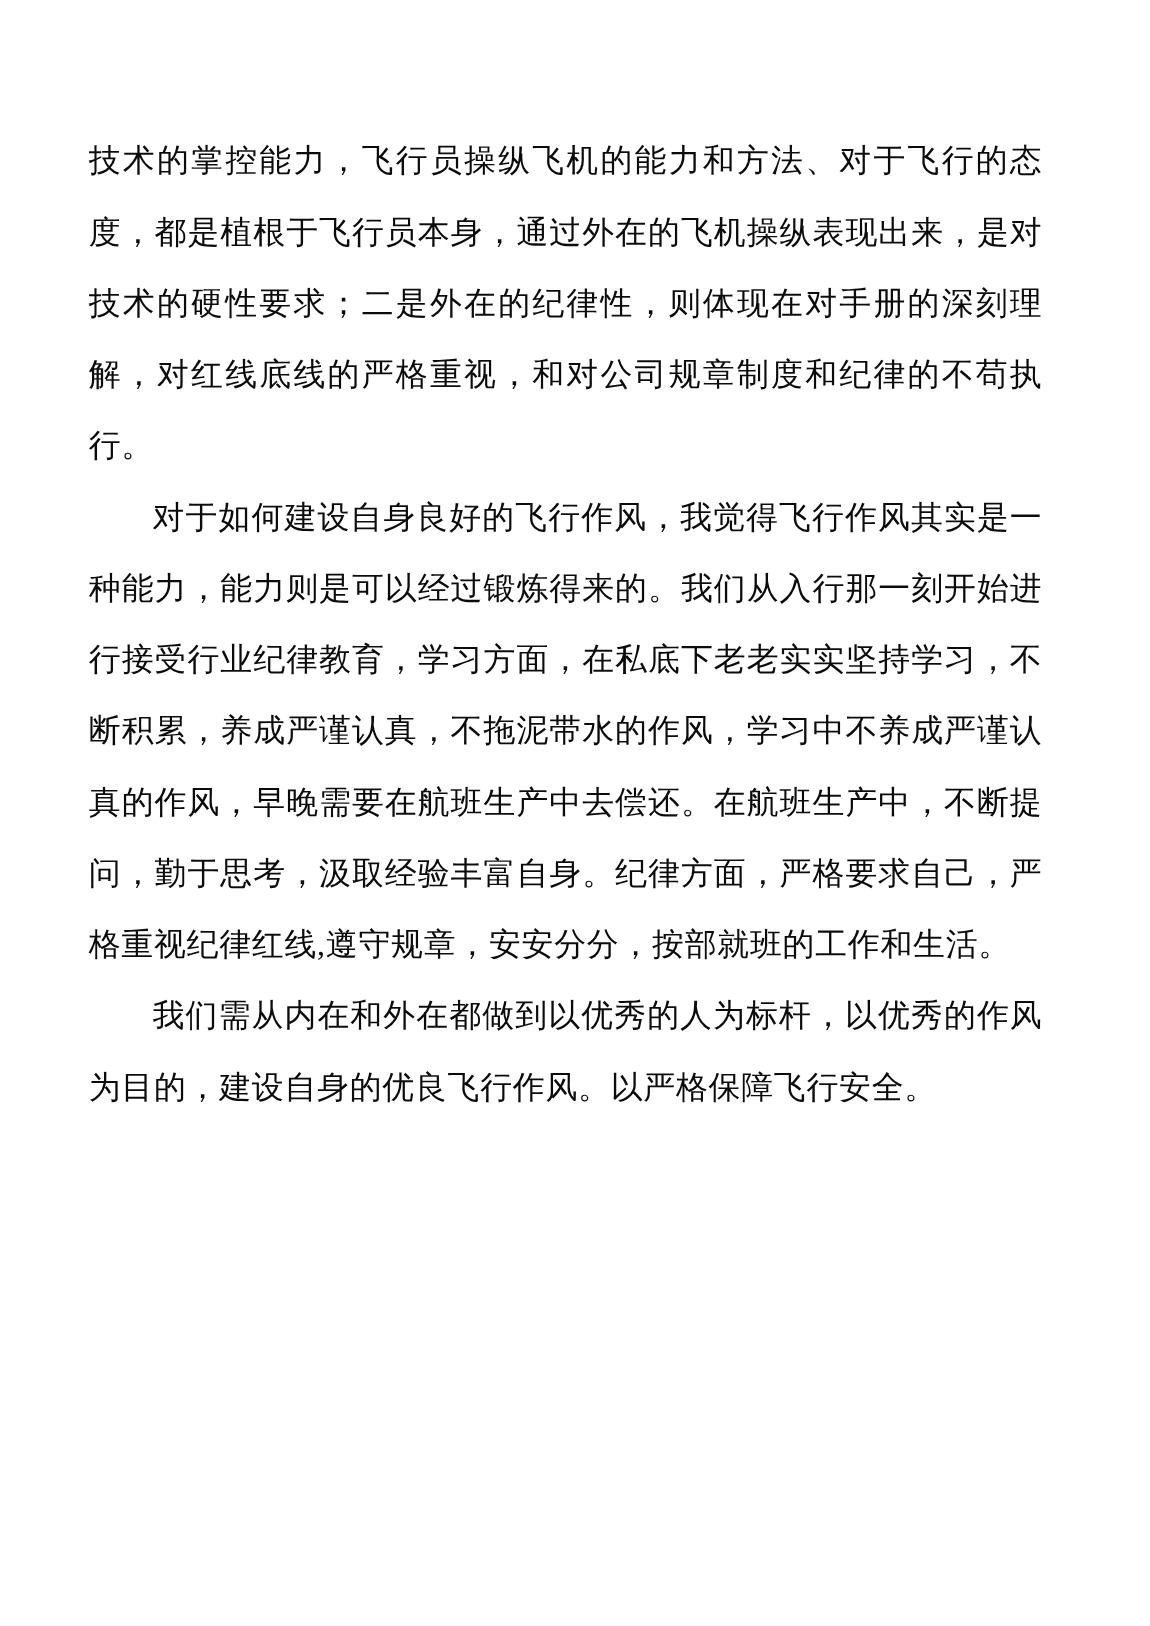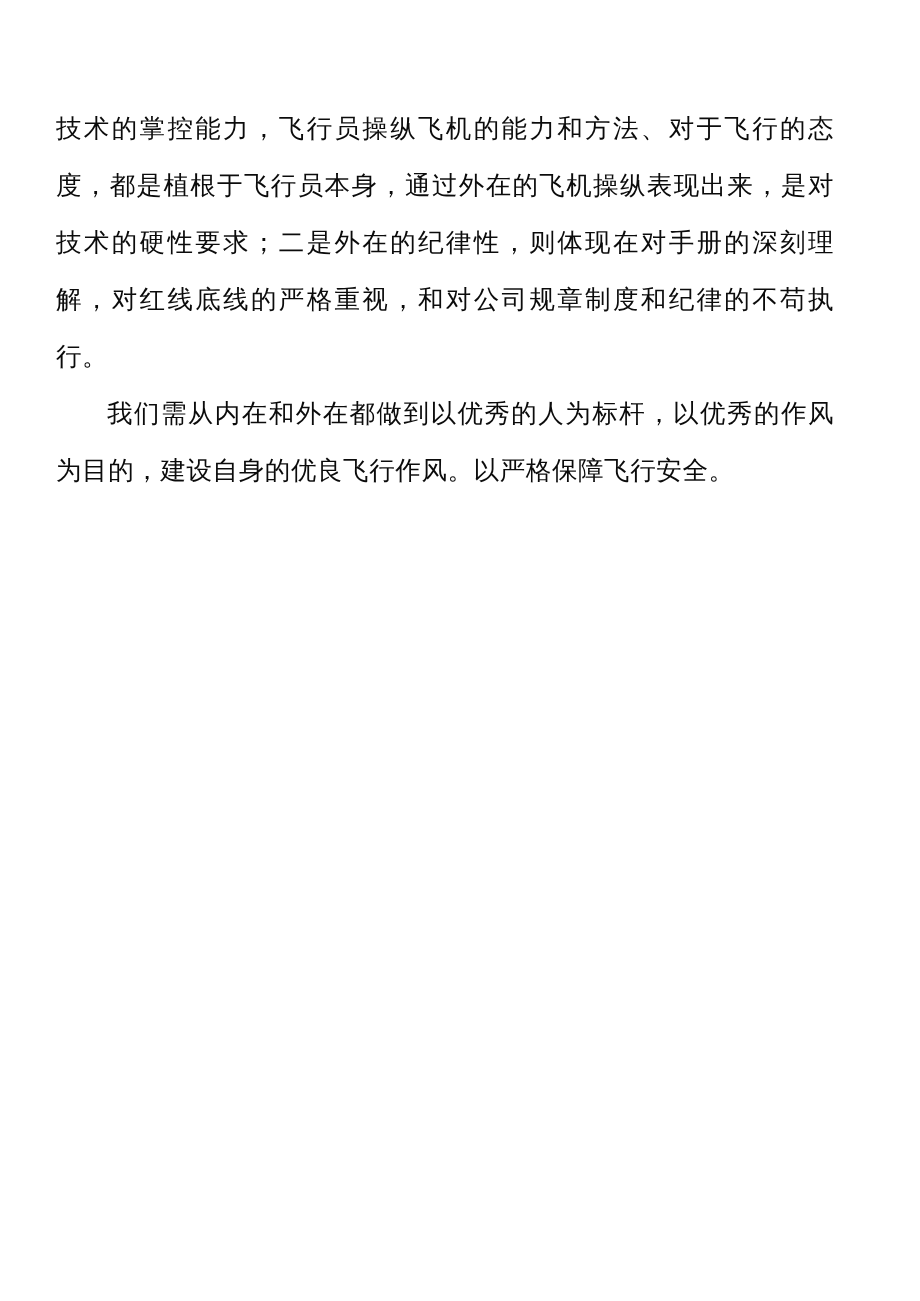--- a/index.html
+++ b/index.html
@@ -12,21 +12,21 @@
     height: 1301px;
     font-family: "Liberation Serif", "DejaVu Serif", serif;
     color: #000000;
     overflow: hidden;
   }
   .page {
     position: relative;
     width: 920px;
     height: 1301px;
     box-sizing: border-box;
-    padding: 100px 86px 60px 56px;
+    padding: 100px 86px 60px 71px;
     background: #ffffff;
   }
   .doc-body {
     font-size: 25.5px;
     line-height: 57px;
     text-align: justify;
     text-justify: inter-ideograph;
     letter-spacing: 0.6px;
     color: #0b0b0b;
   }
@@ -42,15 +42,16 @@
   .para + .para {
     margin-top: 0;
   }
 </style>
 </head>
 <body>
 
 <div class="page">
   <div class="doc-body">
     <p class="para no-indent">技术的掌控能力，飞行员操纵飞机的能力和方法、对于飞行的态度，都是植根于飞行员本身，通过外在的飞机操纵表现出来，是对技术的硬性要求；二是外在的纪律性，则体现在对手册的深刻理解，对红线底线的严格重视，和对公司规章制度和纪律的不苟执行。</p>
+    <p class="para">对于如何建设自身良好的飞行作风，我觉得飞行作风其实是一种能力，能力则是可以经过锻炼得来的。我们从入行那一刻开始进行接受行业纪律教育，学习方面，在私底下老老实实坚持学习，不断积累，养成严谨认真，不拖泥带水的作风，学习中不养成严谨认真的作风，早晚需要在航班生产中去偿还。在航班生产中，不断提问，勤于思考，汲取经验丰富自身。纪律方面，严格要求自己，严格重视纪律红线,遵守规章，安安分分，按部就班的工作和生活。</p>
     <p class="para">我们需从内在和外在都做到以优秀的人为标杆，以优秀的作风为目的，建设自身的优良飞行作风。以严格保障飞行安全。</p>
   </div>
 </div>
 
 </body></html>

